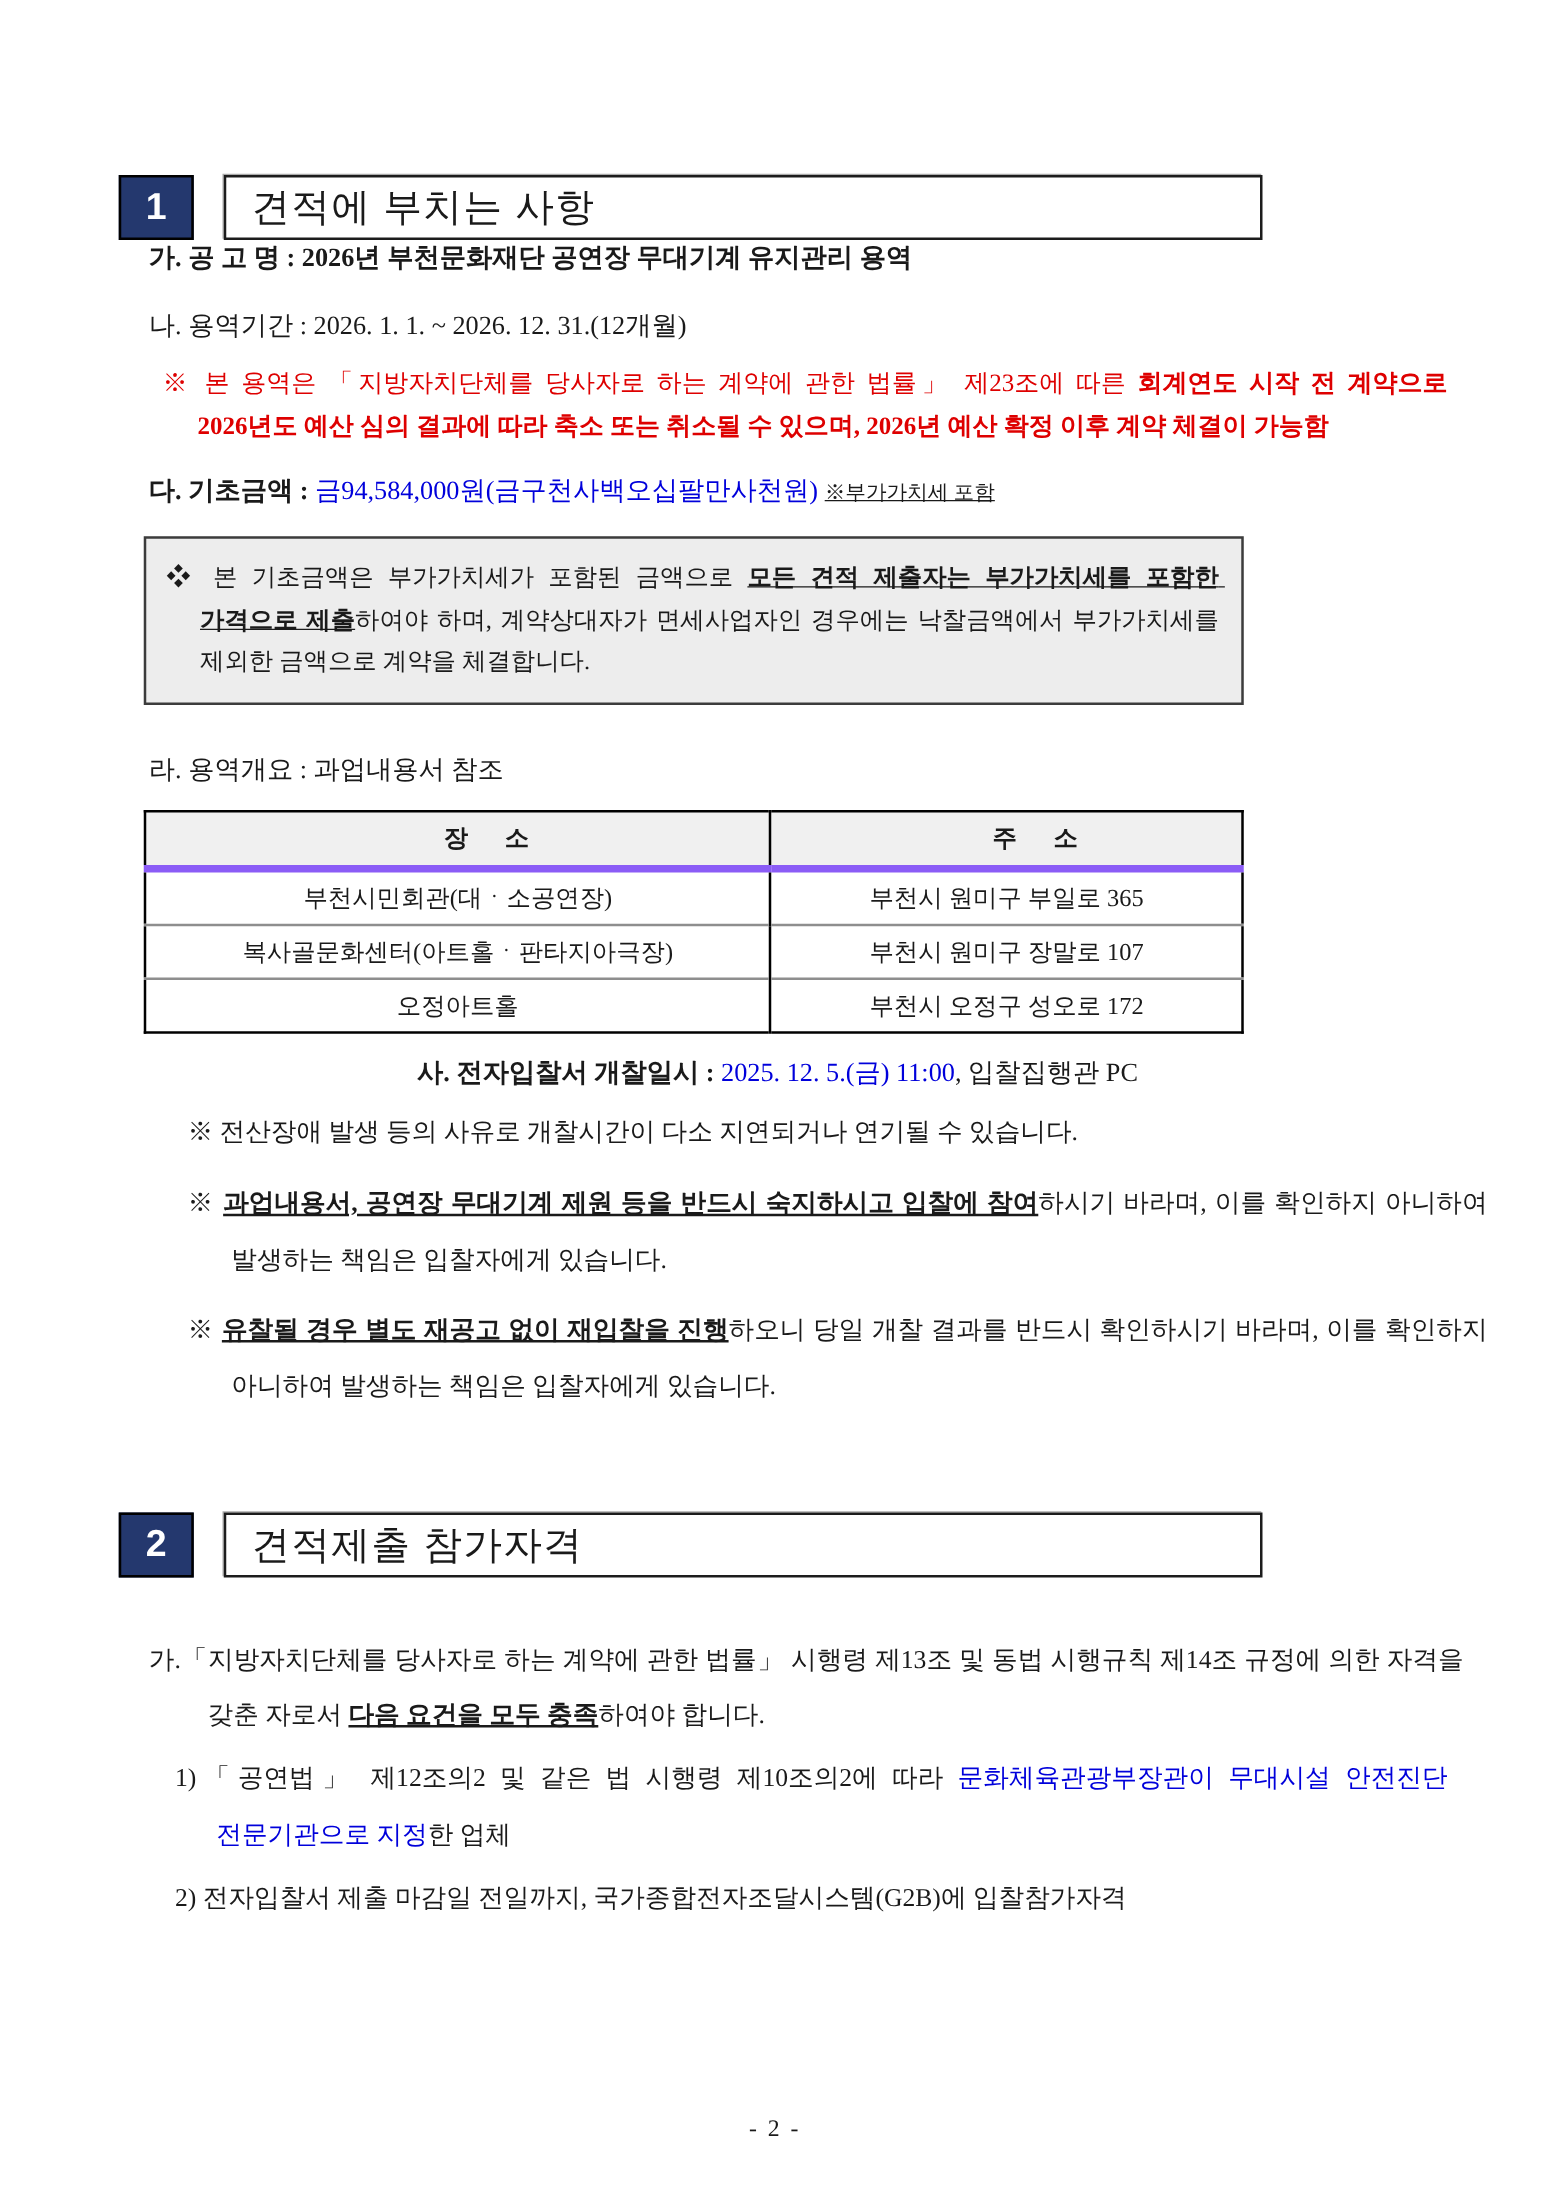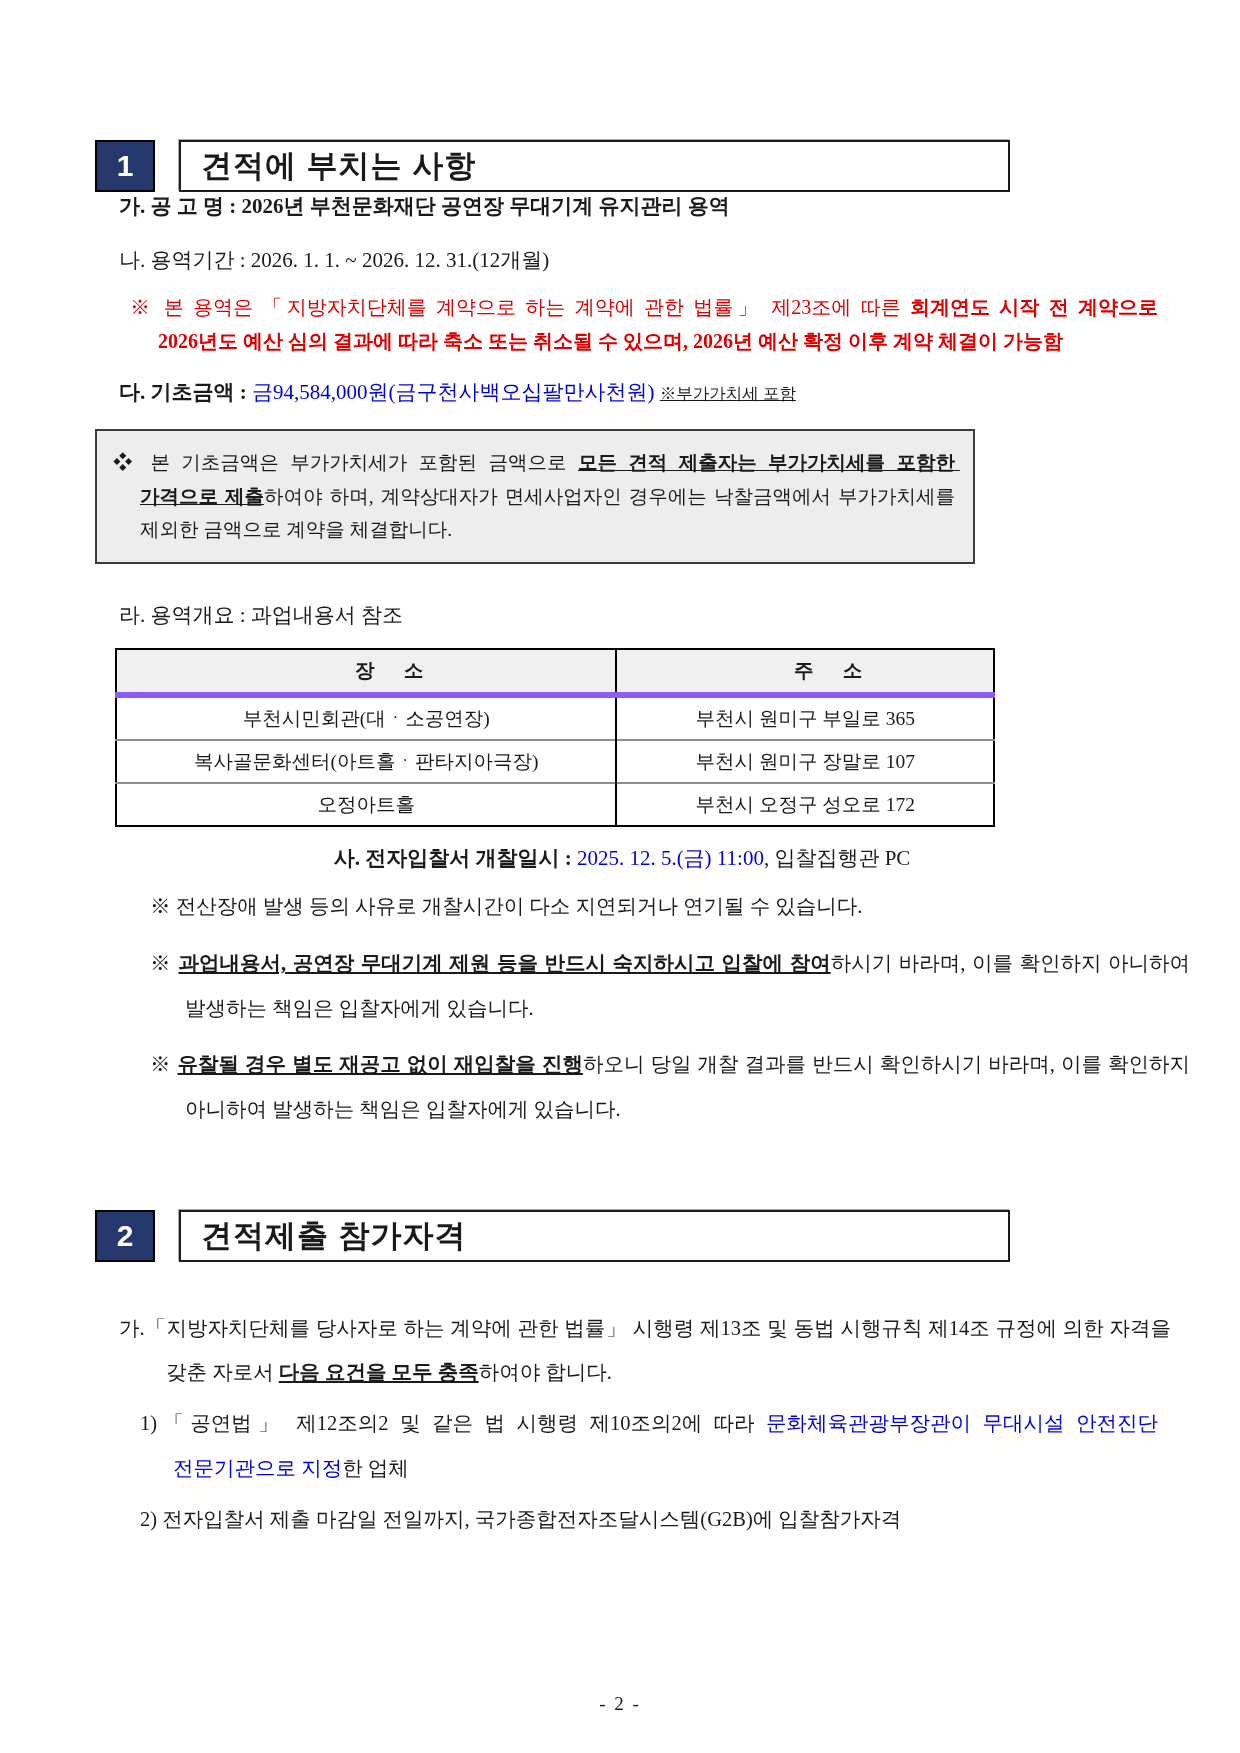--- a/index.html
+++ b/index.html
@@ -16,41 +16,41 @@
   .sec-num{
     width:60px;background:#24386E;border:2px solid #000;color:#fff;
     display:flex;align-items:center;justify-content:center;
     font-family:"Liberation Sans","DejaVu Sans",sans-serif;
     font-weight:bold;font-size:30px;margin-right:24px;box-sizing:border-box;
   }
   .sec-title-box{
     flex:1;border:2px solid #1c1c1c;box-sizing:border-box;background:#fff;
     display:flex;align-items:center;padding-left:20px;
     font-family:"Liberation Sans","DejaVu Sans",sans-serif;
-    font-weight:bold;font-size:31px;letter-spacing:1px;
+    font-weight:normal;font-size:31px;letter-spacing:1px;
     box-shadow:-1px -1px 0 #aaa;
   }
 
   
   .item{font-size:21px;margin-left:24px;line-height:1.35;}
   .mt40{font-weight:bold;}  .mt24{margin-top:26px;}  .mt20{margin-top:20px;}
   .mt34{margin-top:34px;}  .mt16{margin-top:17px;text-align:center;}  .mt36{margin-top:37px;}
 
   .bold{font-weight:bold;}
   .blue{color:#0000DB;font-weight:normal;}
   .red-note{
     color:#DE0000;font-size:20px;margin-left:35px;margin-top:15px;
     padding-left:28px;text-indent:-28px;line-height:1.7;
     text-align:justify;width:1000px;
   }
   .vat-note{font-size:16.5px;text-decoration:underline;font-weight:normal;color:#1a1a1a;}
   .bu{font-weight:bold;text-decoration:underline;}
 
   .gray-box{
-    margin-top:23px;width:880px;box-sizing:border-box;
+    margin-left:20px;margin-top:23px;width:880px;box-sizing:border-box;
     background:#EDEDED;border:2px solid #3c3c3c;
     padding:15px 18px 15px 16px;
   }
   .gray-box p{
     font-size:19.5px;line-height:1.72;text-align:justify;
     padding-left:27px;text-indent:-27px;
   }
 
   table.loc{
     margin-left:20px;margin-top:19px;width:880px;border-collapse:collapse;
@@ -91,21 +91,21 @@
 
   <div class="sec-header">
     <div class="sec-num">1</div>
     <div class="sec-title-box">견적에 부치는 사항</div>
   </div>
 
   <p class="item mt40">가. 공 고 명 : 2026년 부천문화재단 공연장 무대기계 유지관리 용역</p>
 
   <p class="item mt24">나. 용역기간 : 2026. 1. 1. ~ 2026. 12. 31.(12개월)</p>
 
-  <p class="red-note"><span>※ 본 용역은 「지방자치단체를 계약으로 하는 계약에 관한 법률」 제23조에 따른 </span><span class="bold">회계연도 시작 전 계약으로 2026년도 예산 심의 결과에 따라 축소 또는 취소될 수 있으며, 2026년 예산 확정 이후 계약 체결이 가능함</span></p>
+  <p class="red-note"><span>※ 본 용역은 「지방자치단체를 당사자로 하는 계약에 관한 법률」 제23조에 따른 </span><span class="bold">회계연도 시작 전 계약으로 2026년도 예산 심의 결과에 따라 축소 또는 취소될 수 있으며, 2026년 예산 확정 이후 계약 체결이 가능함</span></p>
 
   <p class="item mt20"><span class="bold">다. 기초금액 : </span><span class="blue">금94,584,000원(금구천사백오십팔만사천원) </span><span class="vat-note">※부가가치세 포함</span></p>
 
   <div class="gray-box">
     <p><span>❖ 본 기초금액은 부가가치세가 포함된 금액으로 </span><span class="bu">모든 견적 제출자는 부가가치세를 포함한 가격으로 제출</span><span>하여야 하며, 계약상대자가 면세사업자인 경우에는 낙찰금액에서 부가가치세를 제외한 금액으로 계약을 체결합니다.</span></p>
   </div>
 
   <p class="item mt36">라. 용역개요 : 과업내용서 참조</p>
 
 

